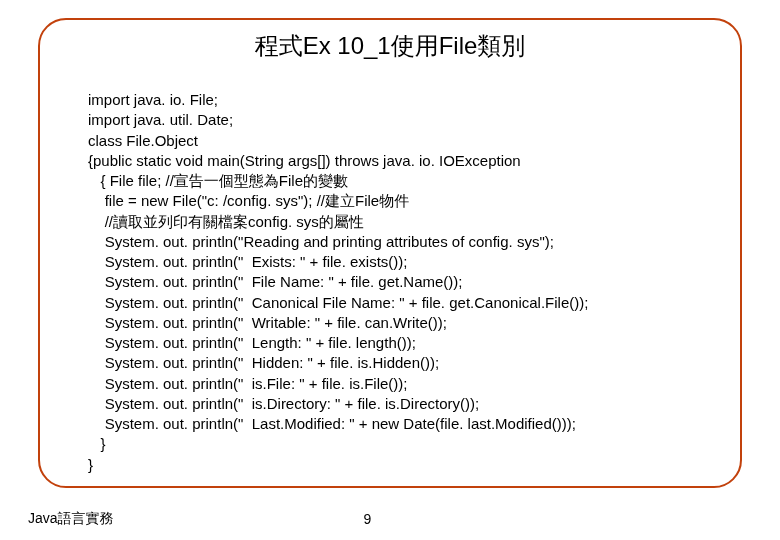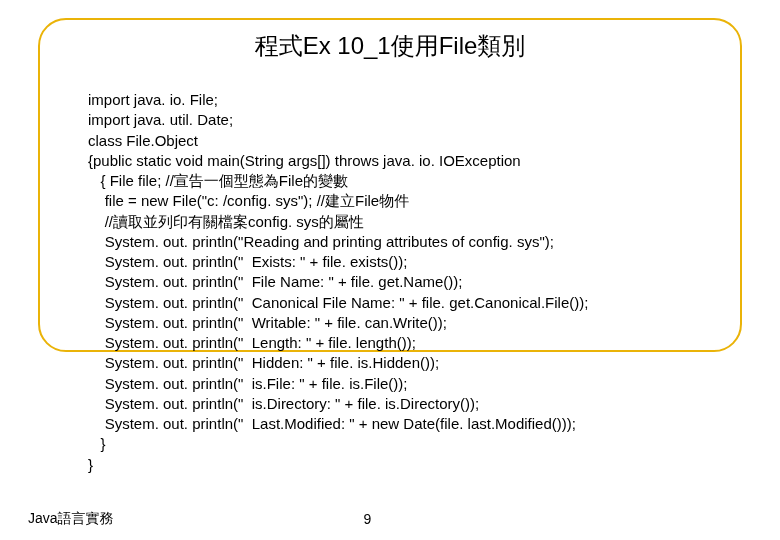--- a/index.html
+++ b/index.html
@@ -8,22 +8,22 @@
       height: 540px;
       background: #fff;
       font-family: Arial, "Microsoft JhengHei", sans-serif;
       position: relative;
     }
     .slide-frame {
       position: absolute;
       top: 18px;
       left: 38px;
       width: 704px;
-      height: 334px;
-      border: 2px solid #eab308;
+      height: 470px;
+      border: 2px solid #c2410c;
       border-radius: 28px;
       padding: 10px 20px 10px 20px;
     }
     .title {
       text-align: center;
       font-size: 24px;
       font-weight: normal;
       margin-bottom: 10px;
       font-family: "Microsoft JhengHei", Arial, sans-serif;
     }

